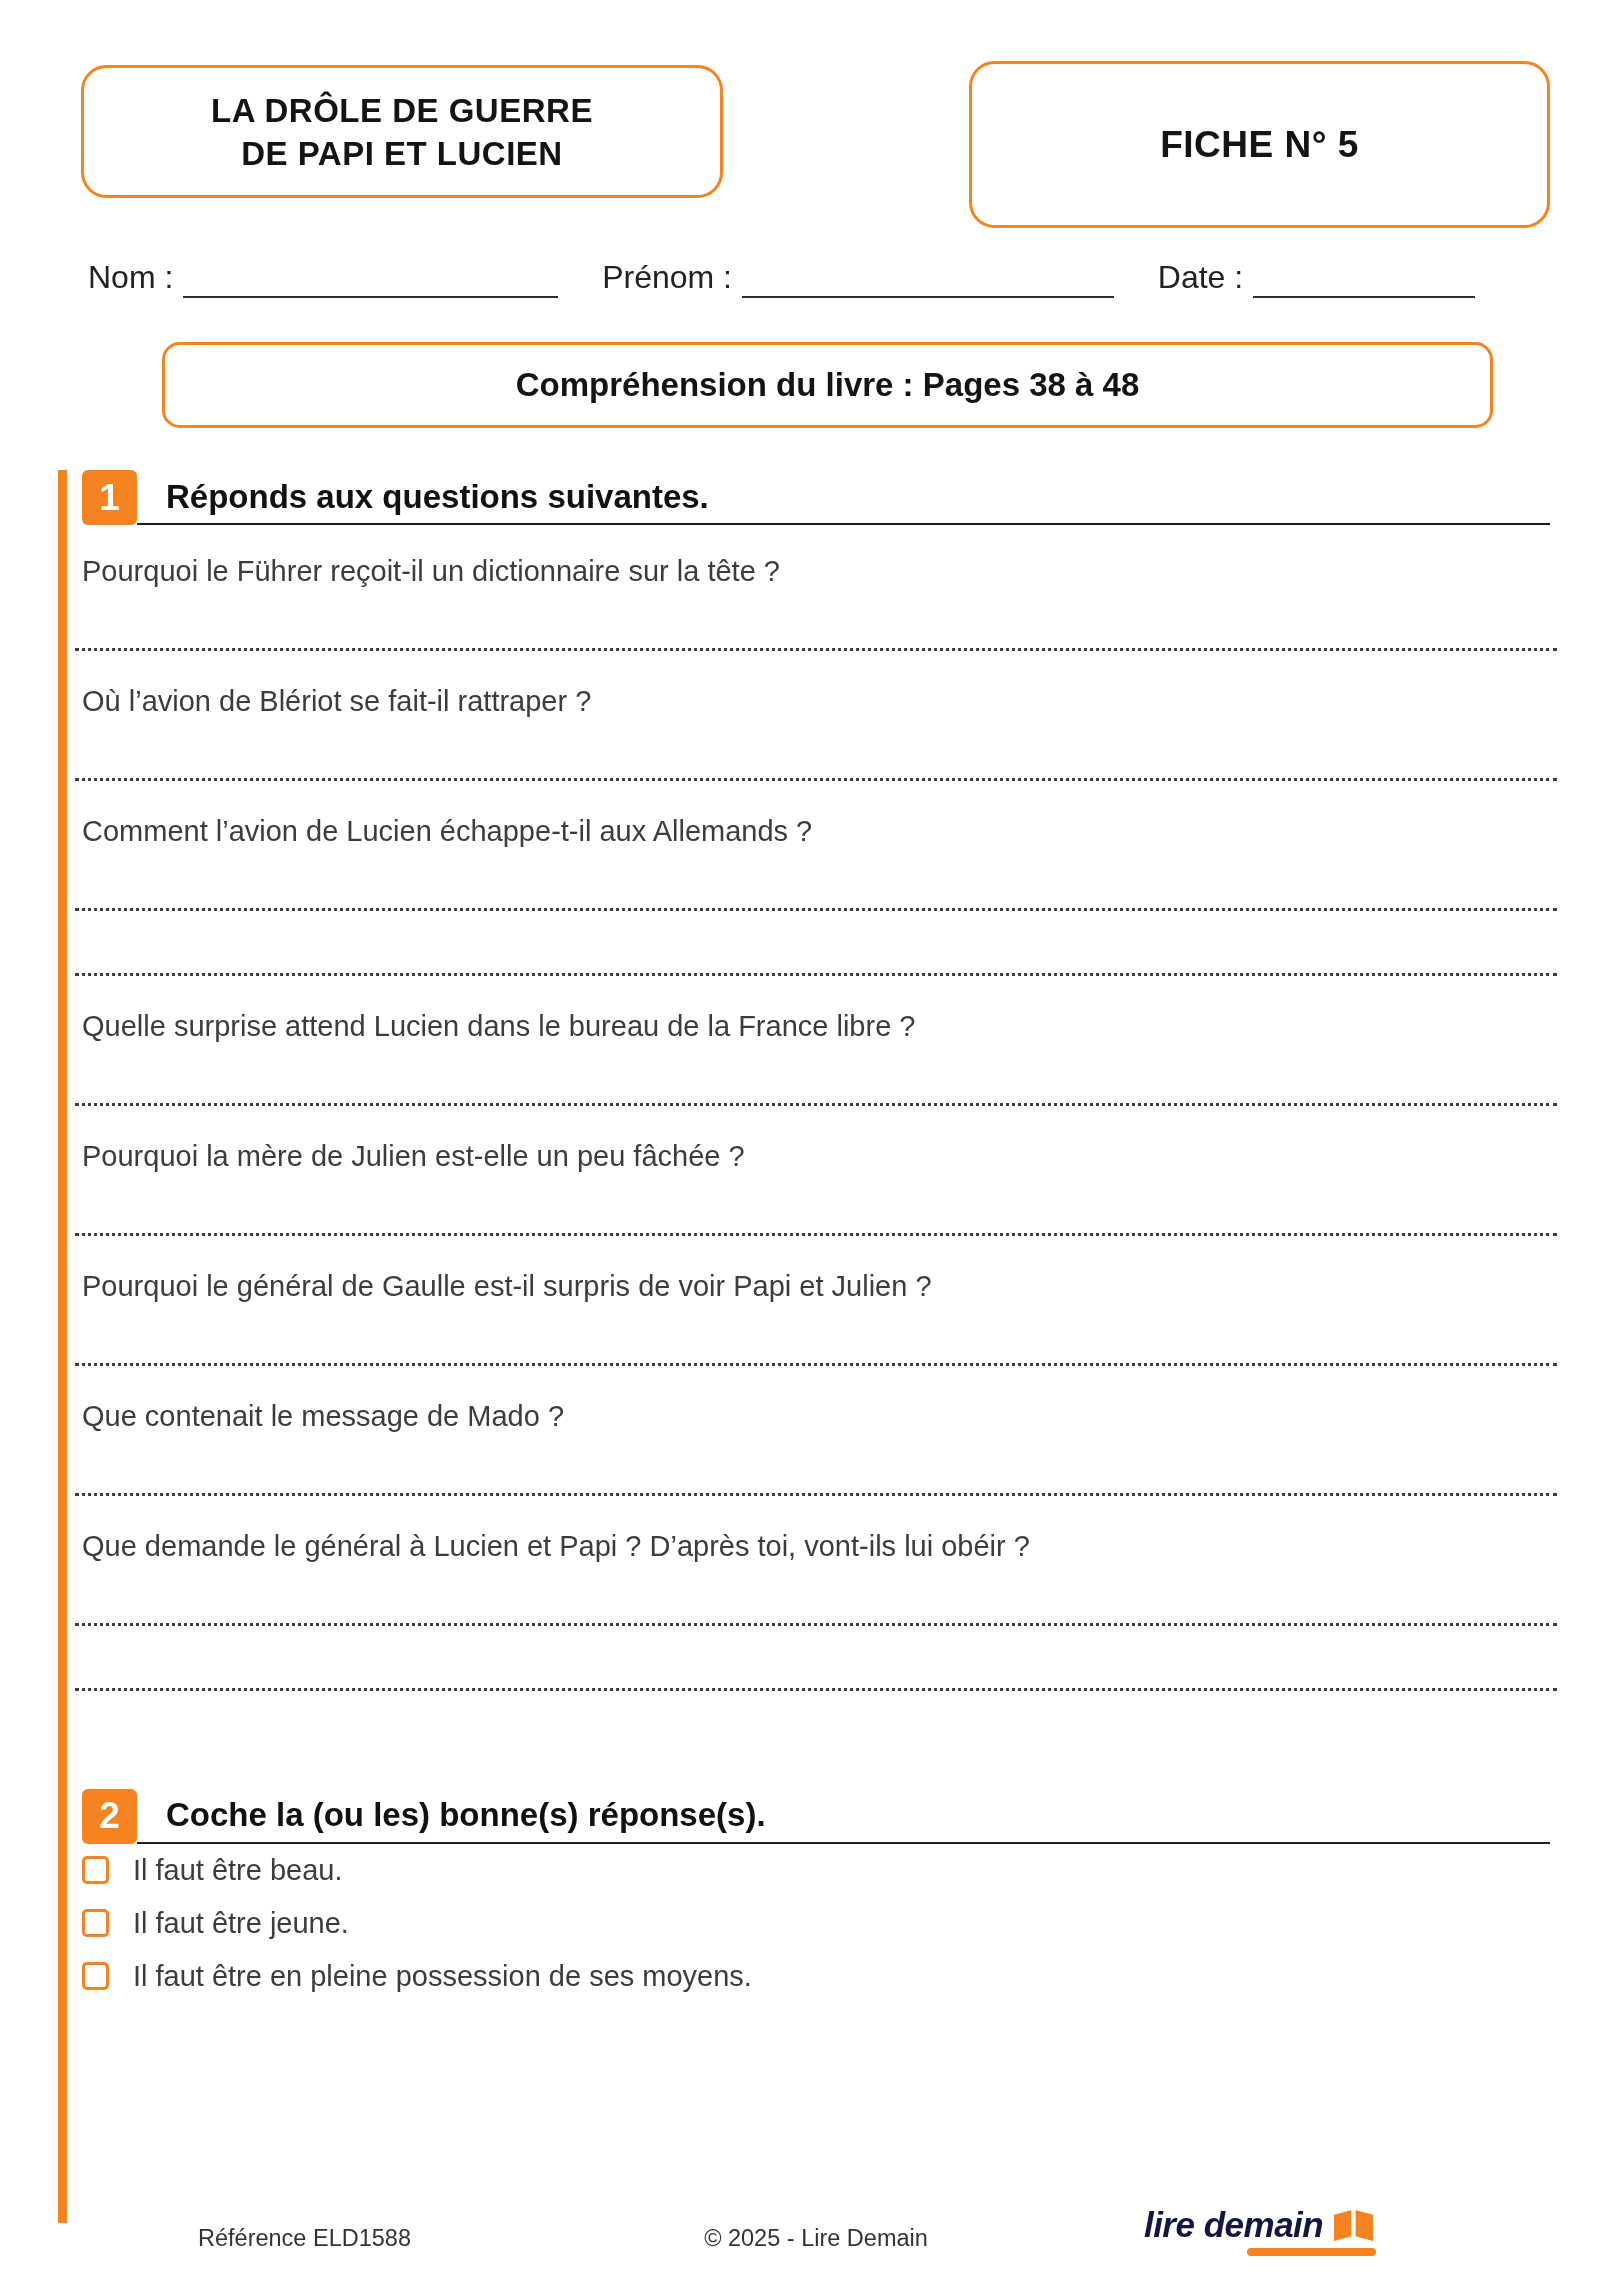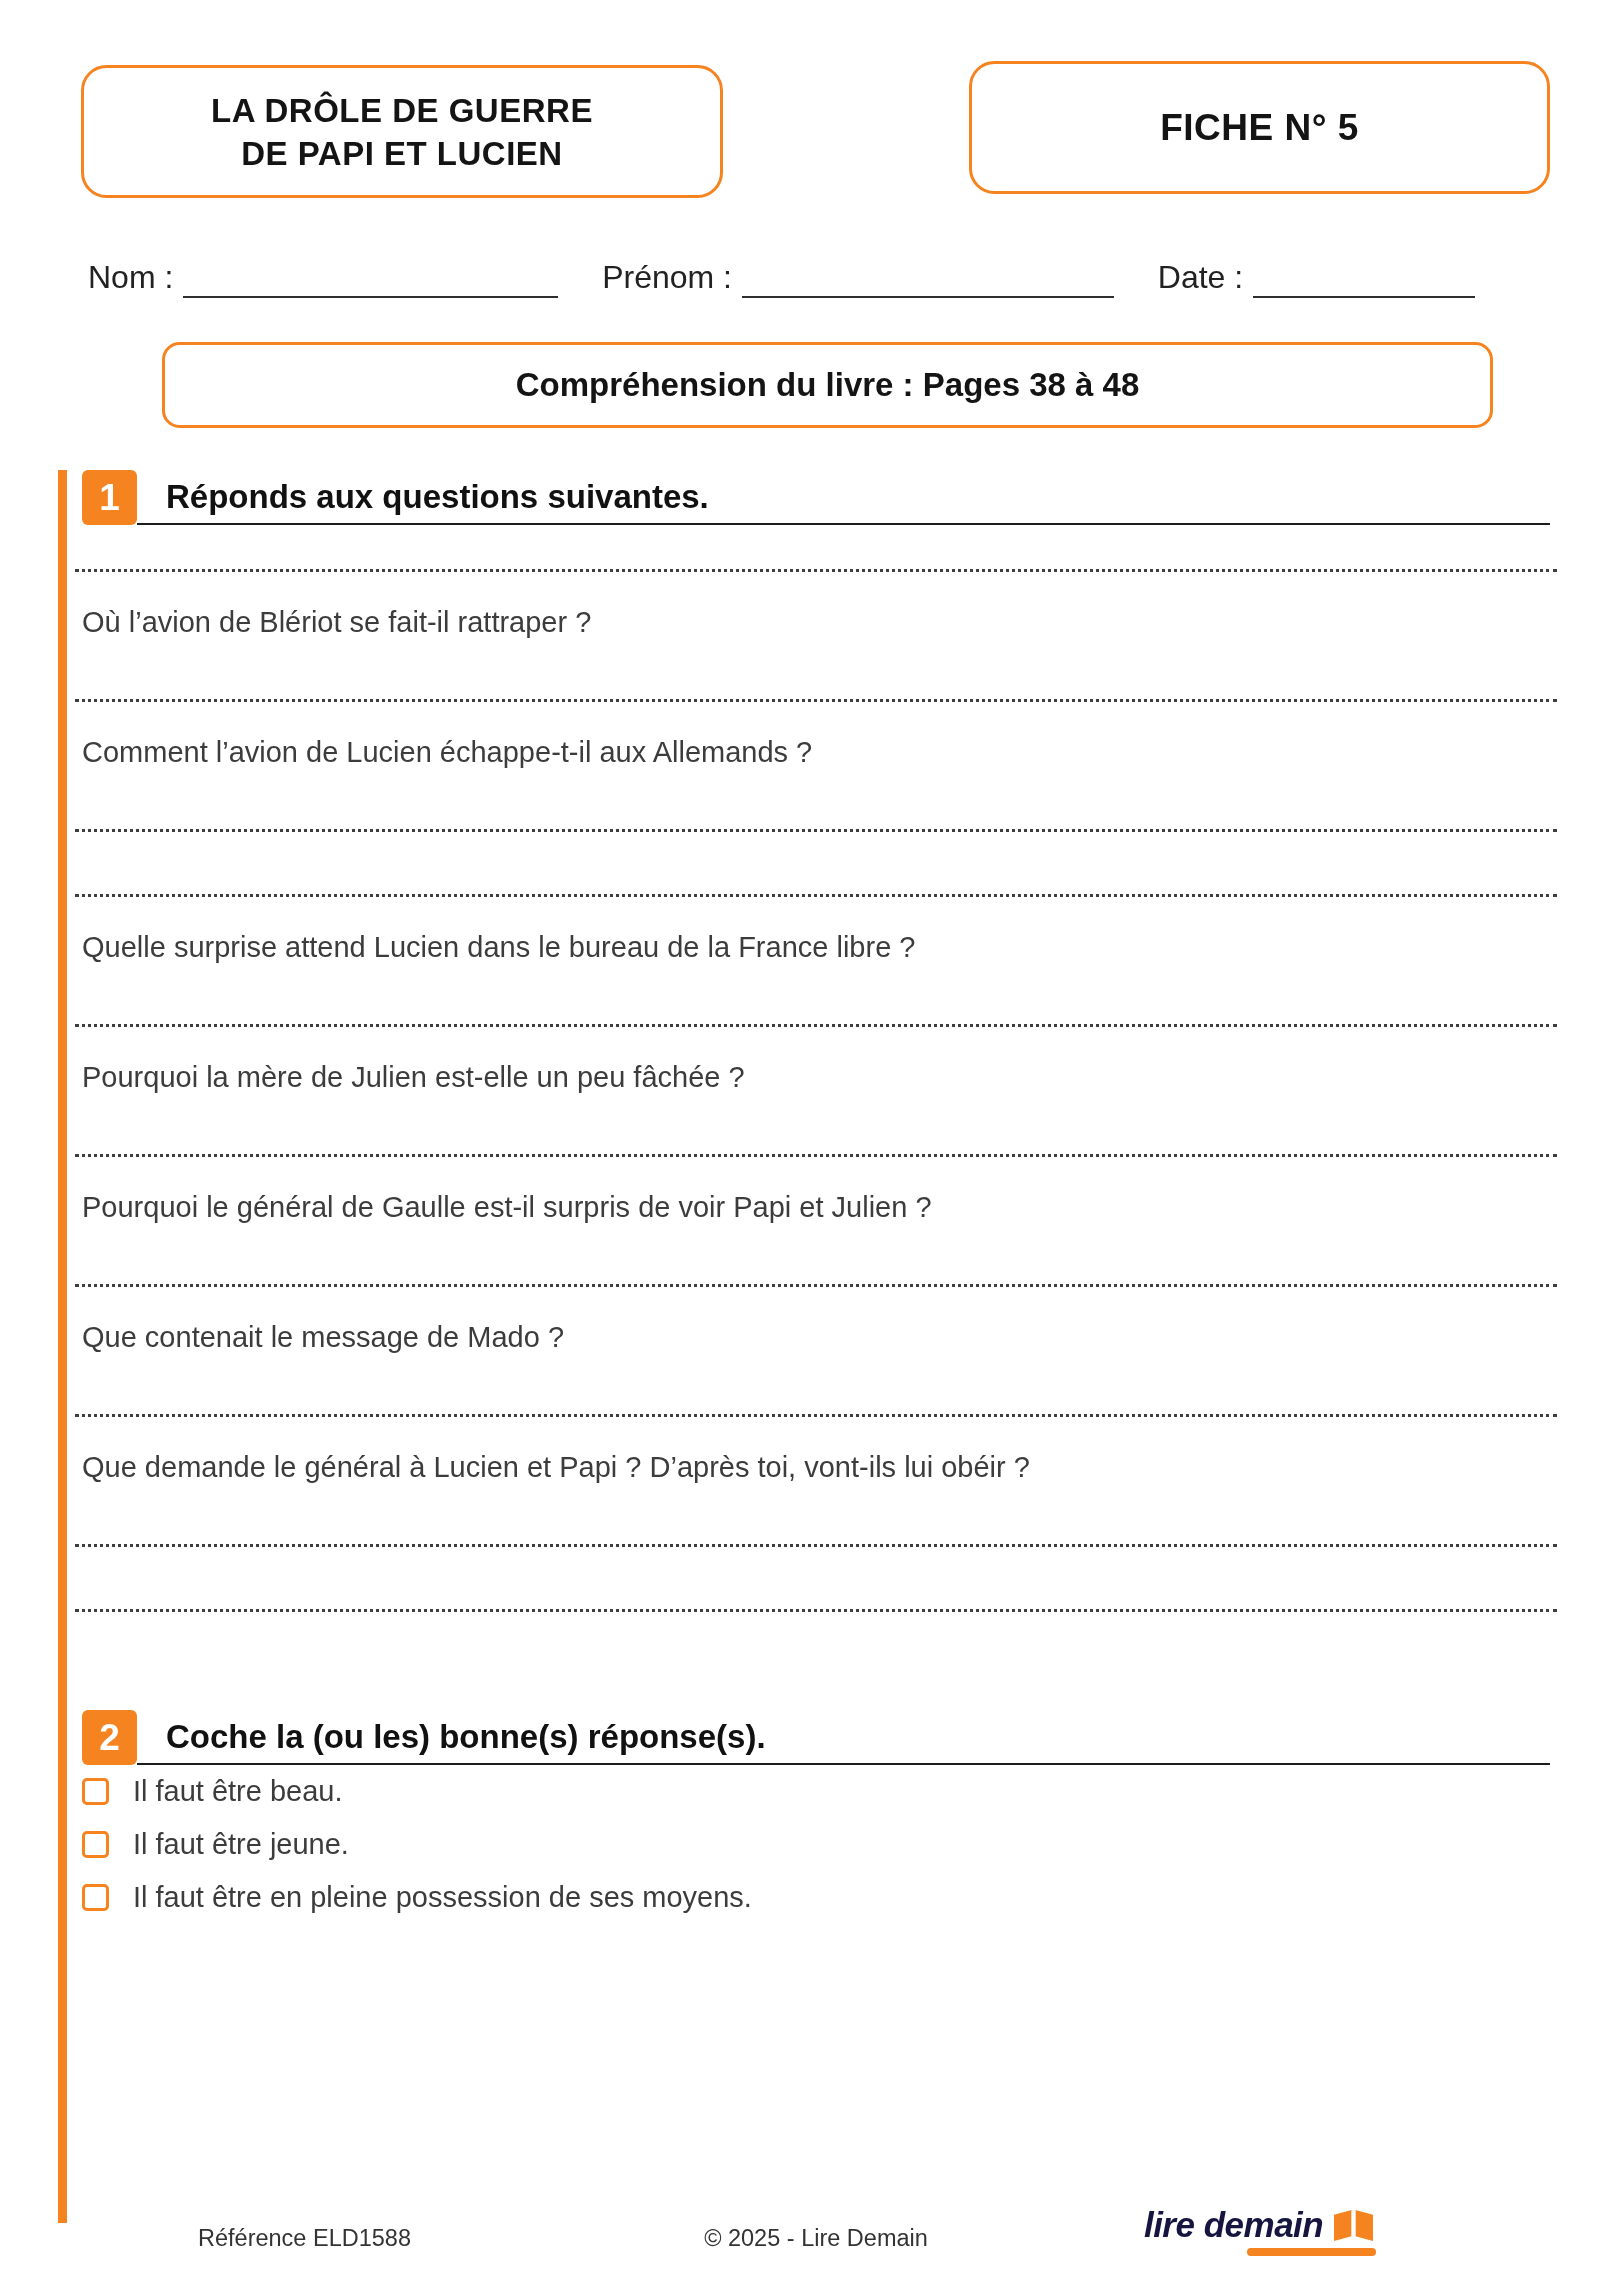--- a/index.html
+++ b/index.html
@@ -19,21 +19,21 @@
     border-radius:17px;
   }
   
   .title-box{
     position:absolute;left:81px;top:65px;width:642px;height:133px;
     border:3.9px solid var(--orange);border-radius:25.5px;
     display:flex;flex-direction:column;justify-content:center;align-items:center;
     font-weight:bold;font-size:33px;line-height:43px;letter-spacing:0.5px;
   }
   .fiche-box{
-    position:absolute;left:969px;top:61px;width:581px;height:133px;
+    position:absolute;left:969px;top:61px;width:581px;height:167px;
     border:3.9px solid var(--orange);border-radius:25.5px;
     display:flex;justify-content:center;align-items:center;
     font-weight:bold;font-size:37px;letter-spacing:0.5px;
   }
   
   .id-row{
     position:absolute;left:88px;right:71px;top:247px;height:51px;
     display:flex;align-items:flex-end;font-size:32px;color:#222;text-align:right;
   }
   .id-label{white-space:nowrap;padding-bottom:2px;}
@@ -142,20 +142,21 @@
 
   <div class="content">
 
     <div class="section-head">
       <div class="sec-num">1</div>
       <div class="head-rest">
         <span class="sec-title">Réponds aux questions suivantes.</span>
       </div>
     </div>
 
+    <div class="q-row first">Pourquoi le Führer reçoit-il un dictionnaire sur la tête ?</div>
     <div class="dot-row">
         <div class="dotline"></div>
       </div>
 
     <div class="q-row">Où l’avion de Blériot se fait-il rattraper ?</div>
     <div class="dot-row">
         <div class="dotline"></div>
       </div>
 
     <div class="q-row">Comment l’avion de Lucien échappe-t-il aux Allemands ?</div>

